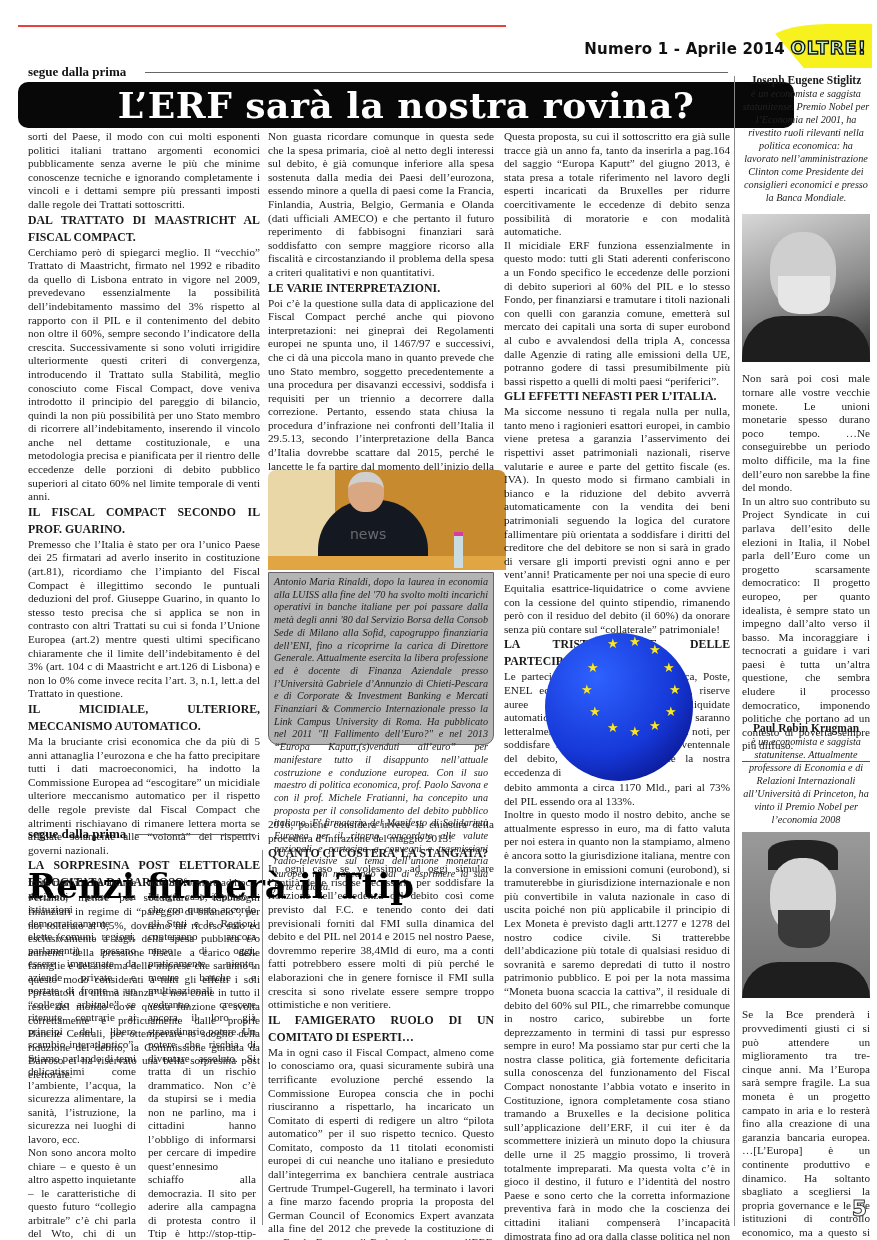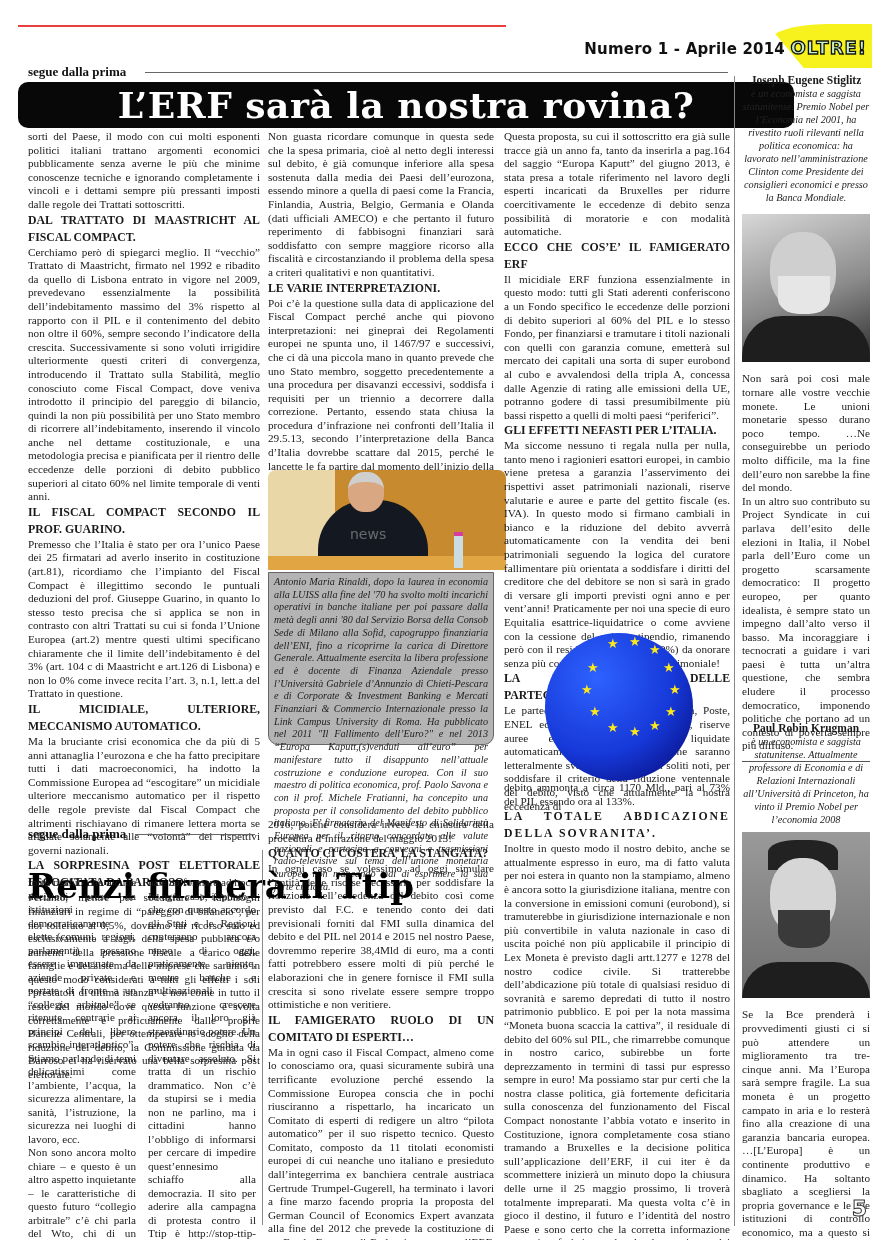--- a/index.html
+++ b/index.html
@@ -90,21 +90,20 @@
 <div class="col" style="left:268px;top:818px;width:226px;">
   <p>2016, poiché considera invece la chiusura della procedura d’infrazione del maggio 2013!</p>
   <h3>QUANTO CI COSTERA’ LA STANGATA?</h3>
   <p>In ogni caso se volessimo ad oggi simulare l’entità delle risorse necessarie per soddisfare la riduzione dell’eccedenza del debito così come previsto dal F.C. e tenendo conto dei dati previsionali forniti dal FMI sulla dinamica del debito e del PIL nel 2014 e 2015 nel nostro Paese, dovremmo reperire 38,4Mld di euro, ma a conti fatti potrebbero essere molti di più perché le elaborazioni che in genere fornisce il FMI sulla crescita si sono rivelate essere sempre troppo ottimistiche e non veritiere.</p>
   <h3>IL FAMIGERATO RUOLO DI UN COMITATO DI ESPERTI…</h3>
   <p>Ma in ogni caso il Fiscal Compact, almeno come lo conosciamo ora, quasi sicuramente subirà una terrificante evoluzione perché essendo la Commissione Europea conscia che in pochi riusciranno a rispettarlo, ha incaricato un Comitato di esperti di redigere un altro “pilota automatico” per il suo rispetto tecnico. Questo Comitato, composto da 11 titolati economisti europei di cui neanche uno italiano e presieduto dall’integerrima ex banchiera centrale austriaca Gertrude Trumpel-Gugerell, ha terminato i lavori a fine marzo facendo propria la proposta del German Council of Economics Expert avanzata alla fine del 2012 che prevede la costituzione di un Fondo Europeo di Redenzione, ovvero l’ERF, acronimo di European Redemption Fund.</p>
 </div>
 
 <div class="col" style="left:504px;top:130px;width:226px;">
   <p>Questa proposta, su cui il sottoscritto era già sulle tracce già un anno fa, tanto da inserirla a pag.164 del saggio “Europa Kaputt” del giugno 2013, è stata presa a totale riferimento nel lavoro degli esperti incaricati da Bruxelles per ridurre coercitivamente le eccedenze di debito senza possibilità di moratorie e con modalità automatiche.</p>
-  <h3>ECCO CHE COS’E’ IL FAMIGERATO ERF</h3>
   <p>Il micidiale ERF funziona essenzialmente in questo modo: tutti gli Stati aderenti conferiscono a un Fondo specifico le eccedenze delle porzioni di debito superiori al 60% del PIL e lo stesso Fondo, per finanziarsi e tramutare i titoli nazionali con quelli con garanzia comune, emetterà sul mercato dei capitali una sorta di super eurobond al cubo e avvalendosi della tripla A, concessa dalle Agenzie di rating alle emissioni della UE, potranno godere di tassi presumibilmente più bassi rispetto a quelli di molti paesi “periferici”.</p>
   <h3>GLI EFFETTI NEFASTI PER L’ITALIA.</h3>
   <p>Ma siccome nessuno ti regala nulla per nulla, tanto meno i ragionieri esattori europei, in cambio viene pretesa a garanzia l’asservimento dei rispettivi asset patrimoniali nazionali, riserve valutarie e auree e parte del gettito fiscale (es. IVA). In questo modo si firmano cambiali in bianco e la riduzione del debito avverrà automaticamente con la vendita dei beni patrimoniali seguendo la logica del curatore fallimentare più orientata a soddisfare i diritti del creditore che del debitore se non si sarà in grado di versare gli importi previsti ogni anno e per vent’anni! Praticamente per noi una specie di euro Equitalia esattrice-liquidatrice o come avviene con la cessione del quinto stipendio, rimanendo però con il residuo del debito (il 60%) da onorare senza più contare sul “collaterale” patrimoniale!</p>
   <h3>LA TRISTE FINE DELLE PARTECIPAZIONI DI STATO.</h3>
   <p>Le partecipazioni di ENI, Finmeccanica, Poste, ENEL ecc., beni immobiliari pubblici, riserve auree e valutarie, saranno liquidate automaticamente con il pericolo che saranno letteralmente svendute a favore dei soliti noti, per soddisfare il criterio della riduzione ventennale del debito, visto che attualmente la nostra eccedenza di</p>
 </div>
 
 <div class="abs globe">
   <span class="star" style="left:62px;top:4px;">★</span>
   <span class="star" style="left:84px;top:2px;">★</span>
@@ -115,21 +114,20 @@
   <span class="star" style="left:104px;top:86px;">★</span>
   <span class="star" style="left:84px;top:92px;">★</span>
   <span class="star" style="left:62px;top:88px;">★</span>
   <span class="star" style="left:44px;top:72px;">★</span>
   <span class="star" style="left:36px;top:50px;">★</span>
   <span class="star" style="left:42px;top:28px;">★</span>
 </div>
 
 <div class="col" style="left:504px;top:781px;width:226px;">
   <p>debito ammonta a circa 1170 Mld., pari al 73% del PIL essendo ora al 133%.</p>
-  <h3 style="letter-spacing:2px;">LA TOTALE ABDICAZIONE DELLA SOVRANITA’.</h3>
   <p>Inoltre in questo modo il nostro debito, anche se attualmente espresso in euro, ma di fatto valuta per noi estera in quanto non la stampiamo, almeno è ancora sotto la giurisdizione italiana, mentre con la conversione in emissioni comuni (eurobond), si tramuterebbe in giurisdizione internazionale e non più convertibile in valuta nazionale in caso di uscita poiché non più applicabile il principio di Lex Moneta è previsto dagli artt.1277 e 1278 del nostro codice civile. Si tratterebbe dell’abdicazione più totale di qualsiasi residuo di sovranità e saremo depredati di tutto il nostro patrimonio pubblico. E poi per la nota massima “Moneta buona scaccia la cattiva”, il residuale di debito del 60% sul PIL, che rimarrebbe comunque in nostro carico, subirebbe un forte deprezzamento in termini di tassi pur espresso sempre in euro! Ma possiamo star pur certi che la nostra classe politica, già fortemente deficitaria sulla conoscenza del funzionamento del Fiscal Compact nonostante l’abbia votato e inserito in Costituzione, ignora completamente cosa stiano tramando a Bruxelles e la decisione politica sull’applicazione dell’ERF, il cui iter è da scommettere inizierà un minuto dopo la chiusura delle urne il 25 maggio prossimo, li troverà totalmente impreparati. Ma questa volta c’è in gioco il destino, il futuro e l’identità del nostro Paese e sono certo che la corretta informazione preventiva farà in modo che la coscienza dei cittadini italiani compenserà l’incapacità dimostrata fino ad ora dalla classe politica nel non comprendere l’irreversibilità di certe scelte scellerate!</p>
 
 </div>
 
 <div class="abs kicker" style="left:28px;top:826px;">segue dalla prima</div>
 <div class="abs rule" style="left:135px;top:834px;width:120px;"></div>
 <div class="abs renzi-title">Renzi firmerà il Ttip</div>
 <div class="abs vline" style="left:262px;top:850px;height:375px;"></div>
 
 <div class="col small" style="left:28px;top:876px;width:108px;">

